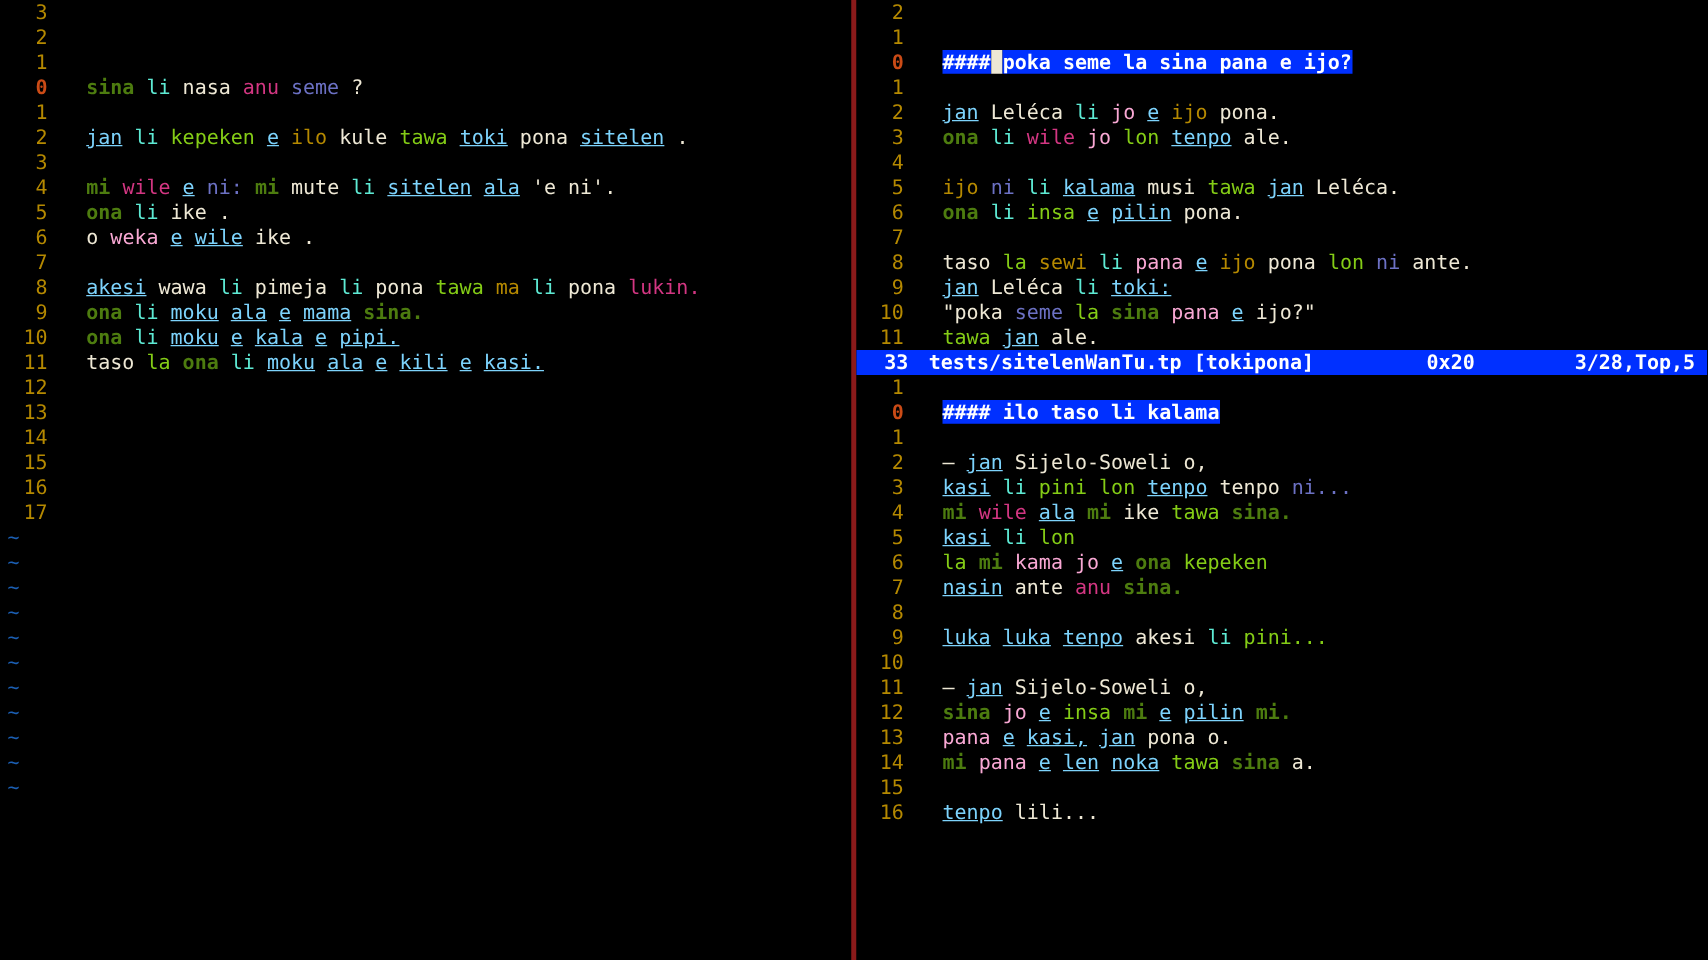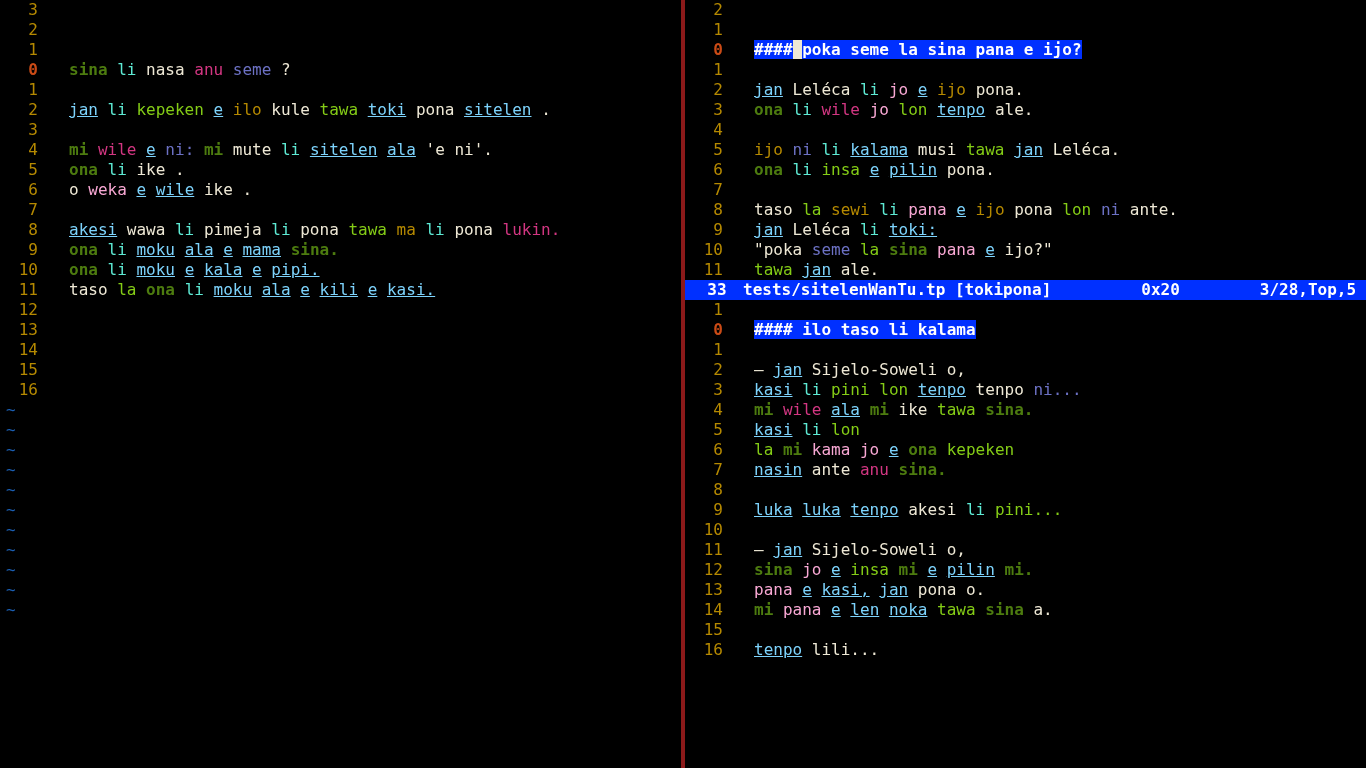--- a/index.html
+++ b/index.html
@@ -85,20 +85,21 @@
         <div class="line"><div class="gutter">7</div><div class="content"></div></div>
         <div class="line"><div class="gutter">8</div><div class="content"><span class="c-red">akesi</span> <span class="c-white">wawa</span> <span class="c-orange">li</span> <span class="c-white">pimeja</span> <span class="c-orange">li</span> <span class="c-white">pona</span> <span class="c-green">tawa</span> <span class="c-yellow">ma</span> <span class="c-orange">li</span> <span class="c-white">pona</span> <span class="c-magenta">lukin.</span></div></div>
         <div class="line"><div class="gutter">9</div><div class="content"><span class="c-cyan">ona</span> <span class="c-orange">li</span> <span class="c-red">moku</span> <span class="c-red">ala</span> <span class="c-red">e</span> <span class="c-red">mama</span> <span class="c-cyan">sina.</span></div></div>
         <div class="line"><div class="gutter">10</div><div class="content"><span class="c-cyan">ona</span> <span class="c-orange">li</span> <span class="c-red">moku</span> <span class="c-red">e</span> <span class="c-red">kala</span> <span class="c-red">e</span> <span class="c-red">pipi.</span></div></div>
         <div class="line"><div class="gutter">11</div><div class="content"><span class="c-white">taso</span> <span class="c-green">la</span> <span class="c-cyan">ona</span> <span class="c-orange">li</span> <span class="c-red">moku</span> <span class="c-red">ala</span> <span class="c-red">e</span> <span class="c-red">kili</span> <span class="c-red">e</span> <span class="c-red">kasi.</span></div></div>
         <div class="line"><div class="gutter">12</div><div class="content"></div></div>
         <div class="line"><div class="gutter">13</div><div class="content"></div></div>
         <div class="line"><div class="gutter">14</div><div class="content"></div></div>
         <div class="line"><div class="gutter">15</div><div class="content"></div></div>
         <div class="line"><div class="gutter">16</div><div class="content"></div></div>
+        <div class="line"><div class="gutter">17</div><div class="content"></div></div>
       </div>
     <div id="left-tildes">
         <div class="line"><span class="tilde">~</span></div>
         <div class="line"><span class="tilde">~</span></div>
         <div class="line"><span class="tilde">~</span></div>
         <div class="line"><span class="tilde">~</span></div>
         <div class="line"><span class="tilde">~</span></div>
         <div class="line"><span class="tilde">~</span></div>
         <div class="line"><span class="tilde">~</span></div>
         <div class="line"><span class="tilde">~</span></div>

